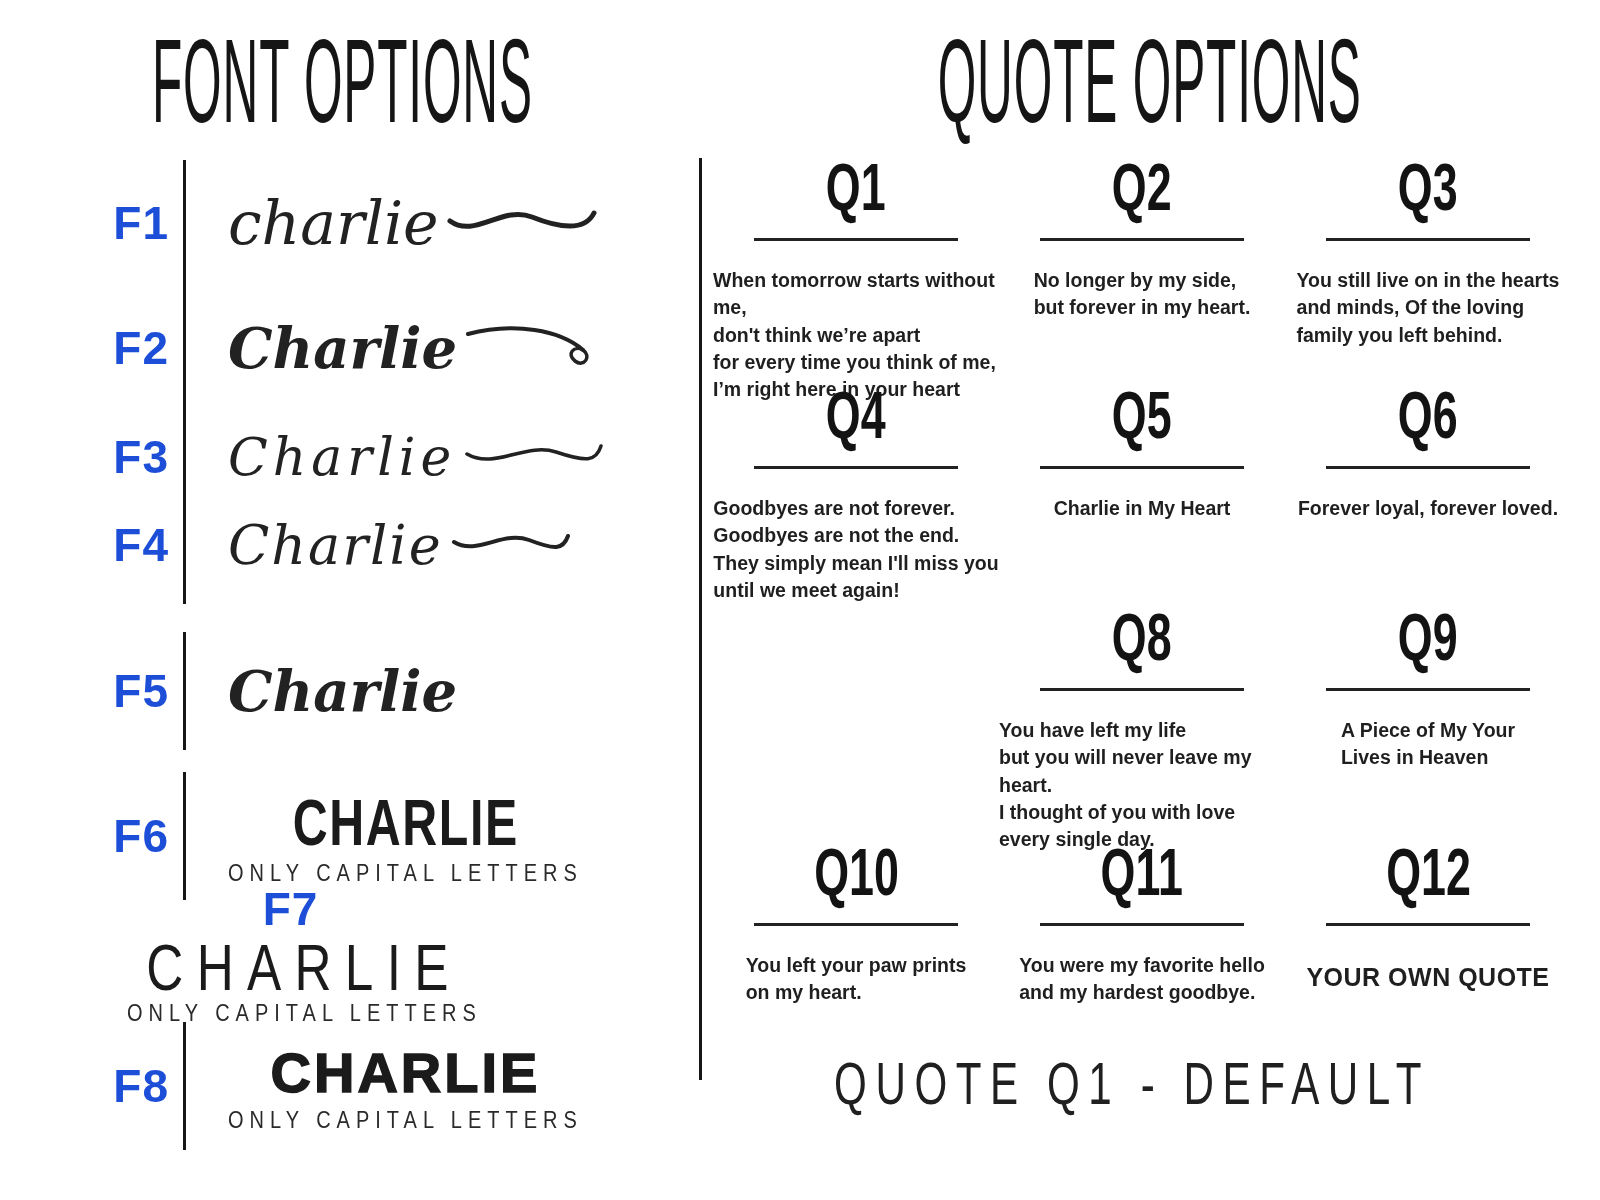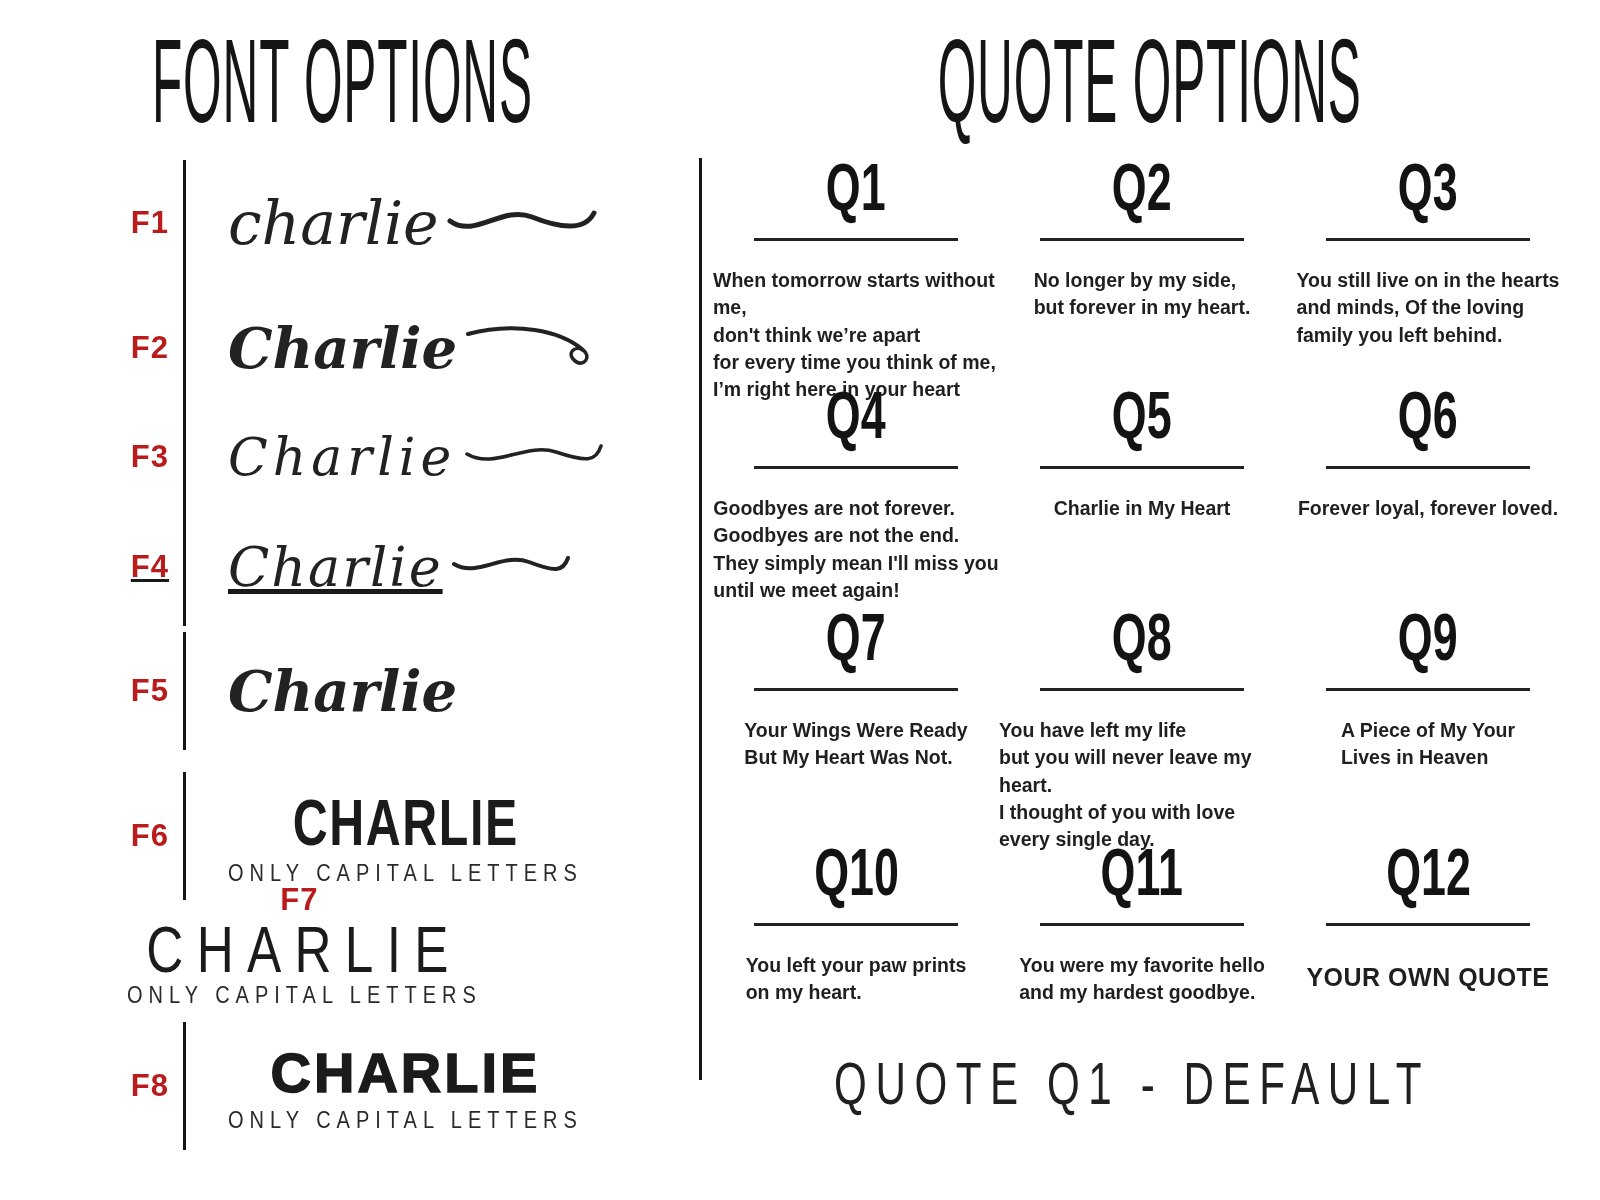--- a/index.html
+++ b/index.html
@@ -8,21 +8,21 @@
 
   
   .hdr{position:absolute;display:flex;align-items:center;justify-content:center;gap:20px;}
   .hdr-title{display:inline-block;font-size:118px;font-weight:400;letter-spacing:2px;
              transform:scale(0.42,1.0);transform-origin:center;white-space:nowrap;color:#151515;}
   .dash{display:inline-block;width:96px;height:3px;
         background:repeating-linear-gradient(90deg,#151515 0 7px,transparent 7px 12px);}
 
   
   .font-row{position:absolute;left:85px;display:flex;align-items:center;}
-  .f-label{width:84px;text-align:right;font-size:31px;font-weight:600;color:#b91c1c;
+  .f-label{width:84px;text-align:right;font-size:46px;font-weight:600;color:#1d4ed8;
            letter-spacing:1px;margin-right:14px;flex:0 0 auto;}
   .f-bar{width:3px;align-self:stretch;background:#161616;flex:0 0 auto;}
   .f-sample-wrap{margin-left:42px;display:flex;align-items:center;}
   .script{font-family:"DejaVu Serif",serif;font-style:italic;color:#222;white-space:nowrap;}
   .row-f1 .script{font-size:60px;}
   .row-f2 .script{font-size:56px;font-weight:700;}
   .row-f3 .script{font-size:52px;letter-spacing:5px;}
   .row-f4 .script{font-size:54px;letter-spacing:2px;}
   .row-f5 .script{font-size:56px;font-weight:700;}
   .swash{margin-left:8px;color:#222;flex:0 0 auto;}
@@ -104,21 +104,21 @@
     <span class="f-sample-wrap">
       <span class="script">Charlie</span>
       <span class="swash">
         <svg width="140" height="34" viewBox="0 0 140 34">
             <path d="M3 16 C 30 32, 62 4, 92 14 S 132 24, 137 8" fill="none" stroke="currentColor" stroke-width="3.5" stroke-linecap="round"></path>
           </svg>
       </span>
     </span>
   </div>
 
-  <div class="font-row row-f4" style="top:508px;height:118px;text-decoration:underline;">
+  <div class="font-row row-f4" style="top:486px;height:118px;">
     <span class="f-label">F4</span>
     <span class="f-bar"></span>
     <span class="f-sample-wrap">
       <span class="script">Charlie</span>
       <span class="swash">
         <svg width="120" height="34" viewBox="0 0 120 34">
             <path d="M3 16 C 26 30, 52 4, 78 14 S 112 24, 117 10" fill="none" stroke="currentColor" stroke-width="4" stroke-linecap="round"></path>
           </svg>
       </span>
     </span>
@@ -193,26 +193,20 @@
     <span class="q-head">Q5</span>
     <div class="q-line"></div>
     <span class="q-text">Charlie in My Heart</span>
   </div>
   <div class="q-cell" style="left:1274px;top:378px;">
     <span class="q-head">Q6</span>
     <div class="q-line"></div>
     <span class="q-text">Forever loyal, forever loved.</span>
   </div>
 
-  <div class="q-cell" style="left:702px;top:600px;">
-    <span class="q-head">Q7</span>
-    <div class="q-line"></div>
-    <span class="q-text">Your Wings Were Ready
-But My Heart Was Not.</span>
-  </div>
   <div class="q-cell" style="left:988px;top:600px;">
     <span class="q-head">Q8</span>
     <div class="q-line"></div>
     <span class="q-text">You have left my life
 but you will never leave my heart.
 I thought of you with love
 every single day.</span>
   </div>
   <div class="q-cell" style="left:1274px;top:600px;">
     <span class="q-head">Q9</span>

